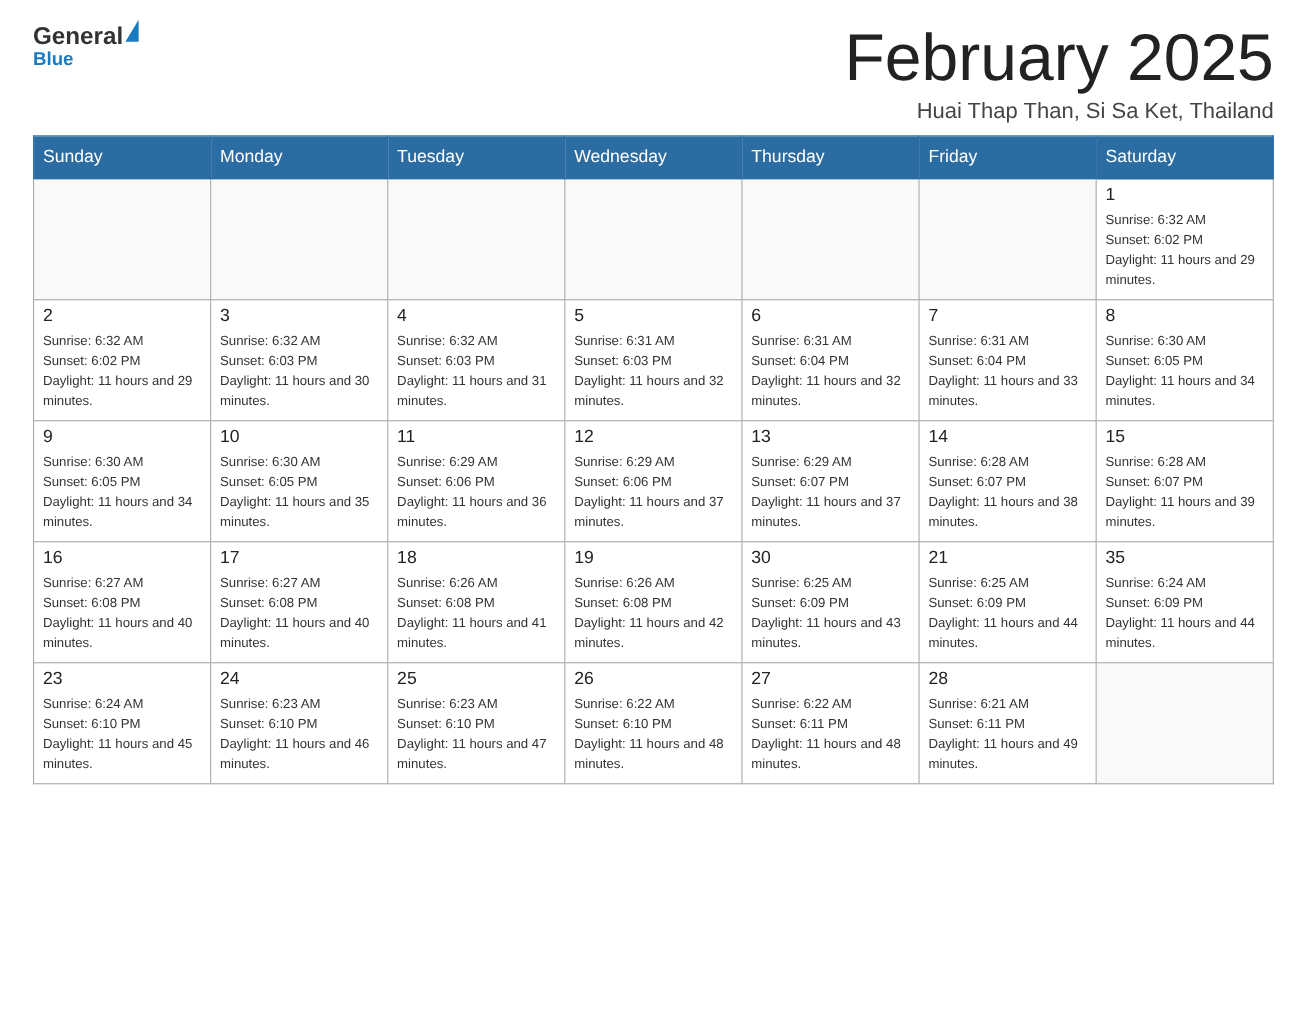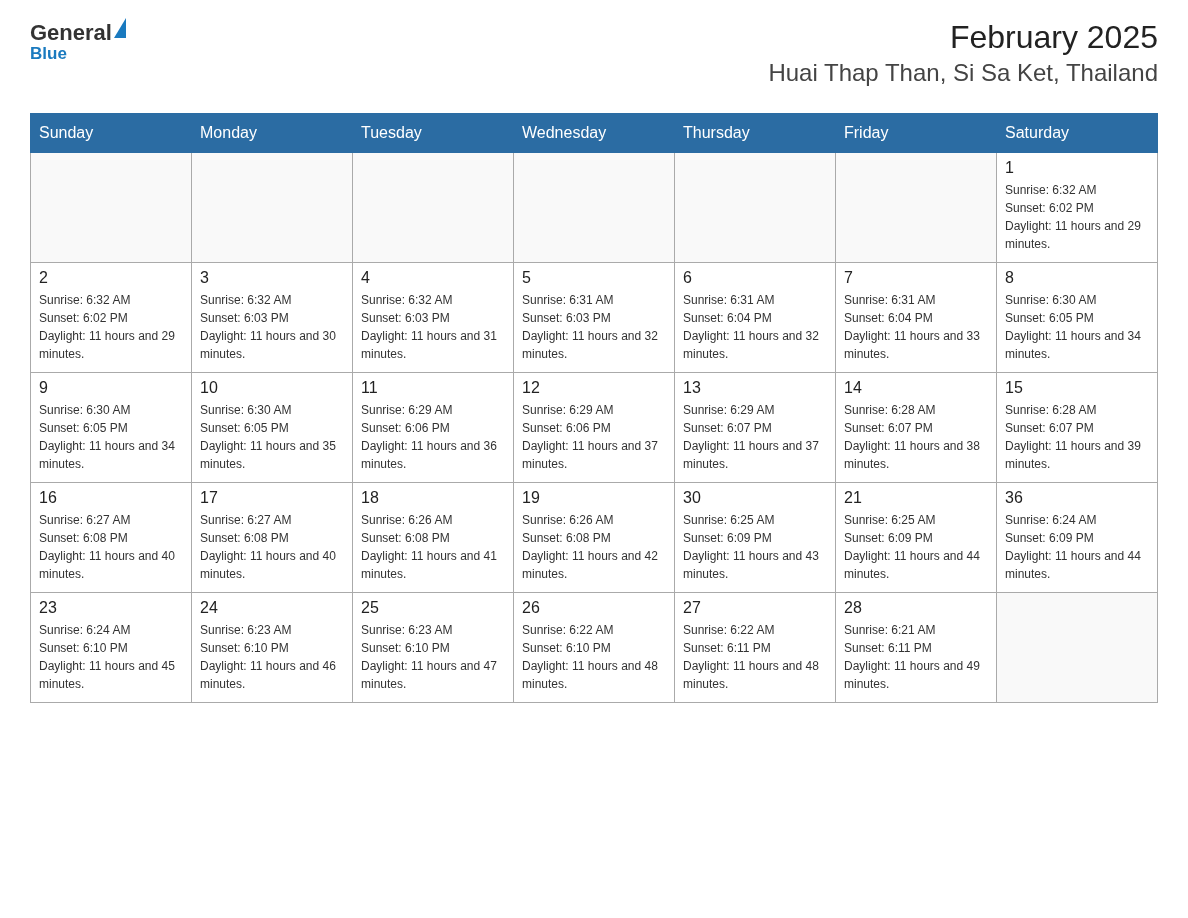--- a/index.html
+++ b/index.html
@@ -7,21 +7,21 @@
       font-family: Arial, sans-serif;
       background: #fff;
       padding: 20px 30px;
       width: 1188px;
       min-height: 918px;
     }
     .header {
       display: flex;
       justify-content: space-between;
       align-items: flex-start;
-      margin-bottom: 26px;
+      margin-bottom: 10px;
     }
     .logo {
       display: flex;
       align-items: center;
     }
     .logo-text-general {
       font-size: 22px;
       font-weight: bold;
       color: #333;
     }
@@ -37,30 +37,29 @@
       border-bottom: 20px solid #1a7abf;
       display: inline-block;
       margin-left: 2px;
       position: relative;
       top: -2px;
     }
     .title-section {
       text-align: right;
     }
     .month-title {
-      font-size: 32px;
+      font-size: 60px;
       font-weight: normal;
       color: #222;
       line-height: 1.1;
     }
     .location-title {
-      font-size: 24px;
+      font-size: 20px;
       color: #444;
       margin-top: 4px;
-      text-align: center;
     }
     table {
       width: 100%;
       border-collapse: collapse;
       margin-top: 10px;
     }
     thead tr {
       background-color: #2b6ca3;
     }
     thead th {
@@ -265,21 +264,21 @@
 Sunset: 6:09 PM
 Daylight: 11 hours and 43 minutes.</div>
         </td>
         <td>
           <span class="day-number">21</span>
           <div class="day-info" style="white-space: pre-line;">Sunrise: 6:25 AM
 Sunset: 6:09 PM
 Daylight: 11 hours and 44 minutes.</div>
         </td>
         <td>
-          <span class="day-number">36</span>
+          <span class="day-number">35</span>
           <div class="day-info" style="white-space: pre-line;">Sunrise: 6:24 AM
 Sunset: 6:09 PM
 Daylight: 11 hours and 44 minutes.</div>
         </td>
       </tr>
       <tr>
         <td>
           <span class="day-number">23</span>
           <div class="day-info" style="white-space: pre-line;">Sunrise: 6:24 AM
 Sunset: 6:10 PM

